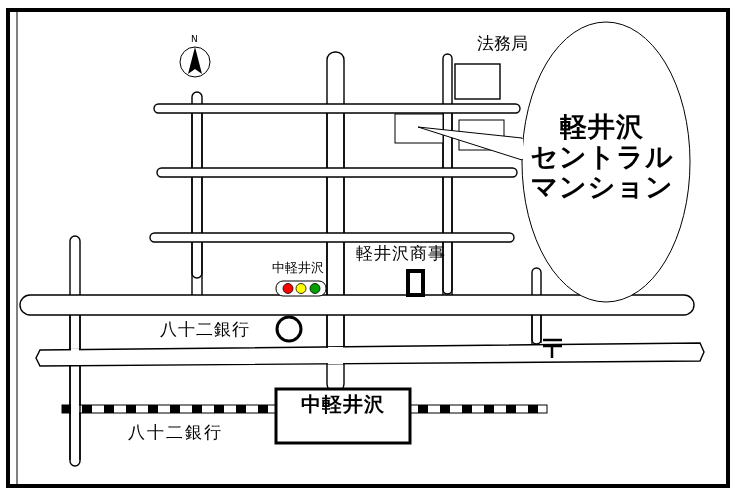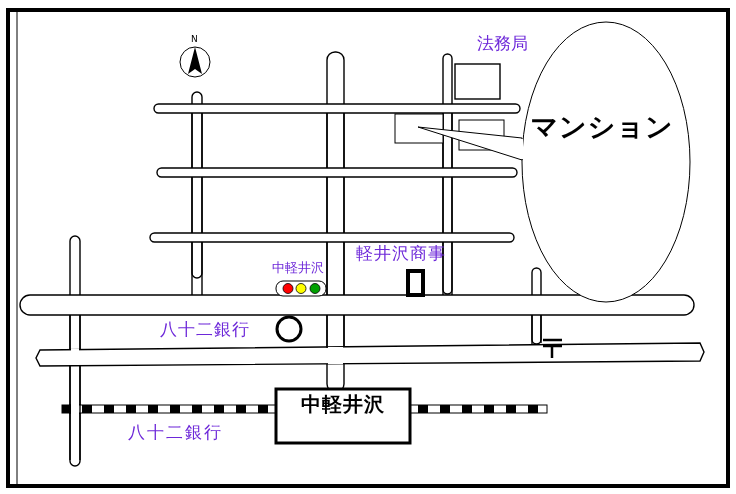--- a/index.html
+++ b/index.html
@@ -1,18 +1,18 @@
 <!DOCTYPE html>
 <html><head>
 <meta charset="utf-8">
 <style>
   html, body { margin:0; padding:0; background:#fff; }
   body { width:736px; height:494px; position:relative; overflow:hidden; font-family:"DejaVu Sans", sans-serif; }
   svg { position:absolute; left:0; top:0; }
-  .lbl { position:absolute; color:#6d28d9; white-space:nowrap; line-height:1; }
+  .lbl { position:absolute; color:#000000; white-space:nowrap; line-height:1; }
   .thin { font-size:16px; font-weight:normal; }
   #bubble-text { position:absolute; left:522px; top:112px; width:160px; text-align:center; font-size:27px; font-weight:bold; line-height:30px; letter-spacing:1px; }
   #station-text { position:absolute; left:278px; top:391px; width:130px; text-align:center; font-size:20px; font-weight:bold; letter-spacing:1px; }
 </style>
 </head>
 <body>
 
 <svg width="736" height="494" viewBox="0 0 736 494" xmlns="http://www.w3.org/2000/svg">
 
   <rect x="8" y="10" width="720" height="476" fill="#fff" stroke="#000" stroke-width="4"></rect>
@@ -136,20 +136,22 @@
     <line x1="70" y1="404" x2="70" y2="414" stroke="#000" stroke-width="1.4"></line>
     <line x1="80" y1="404" x2="80" y2="414" stroke="#000" stroke-width="1.4"></line>
   </g>
 
   <rect x="276" y="389" width="134" height="54" fill="#fff" stroke="#000" stroke-width="3"></rect>
 </svg>
 
 <div class="lbl thin" style="left:477px;top:35px;font-size:17px;">法務局</div>
 
 <div id="bubble-text">
+  <div>軽井沢</div>
+  <div>セントラル</div>
   <div>マンション</div>
 </div>
 
 <div class="lbl thin" style="left:356px;top:245px;font-size:17px;letter-spacing:1px;">軽井沢商事</div>
 <div class="lbl thin" style="left:272px;top:261px;font-size:13px;">中軽井沢</div>
 <div class="lbl thin" style="left:160px;top:321px;font-size:17px;letter-spacing:1px;">八十二銀行</div>
 <div class="lbl thin" style="left:128px;top:424px;font-size:17px;letter-spacing:2px;">八十二銀行</div>
 <div id="station-text">中軽井沢</div>
 
 </body></html>

